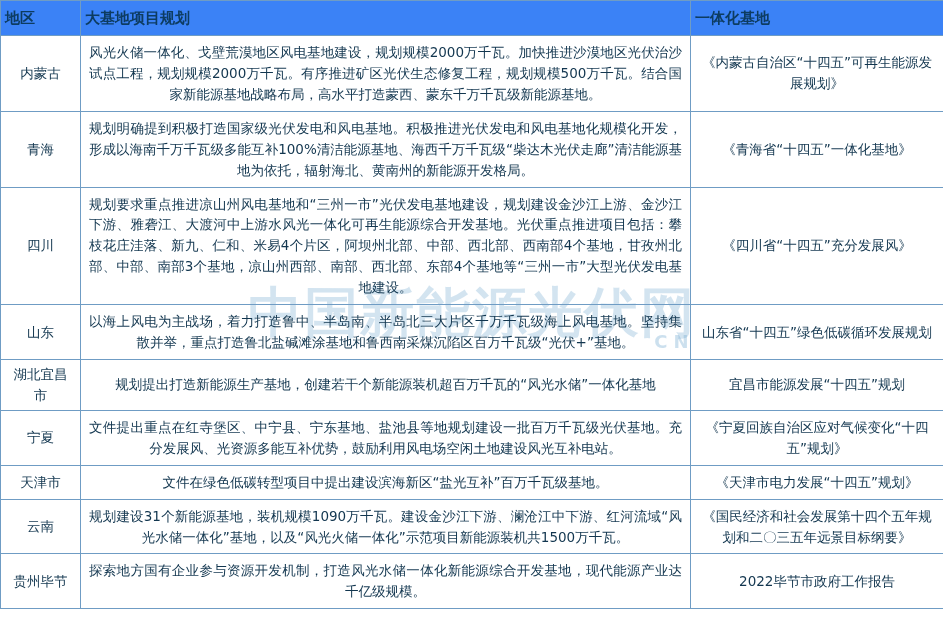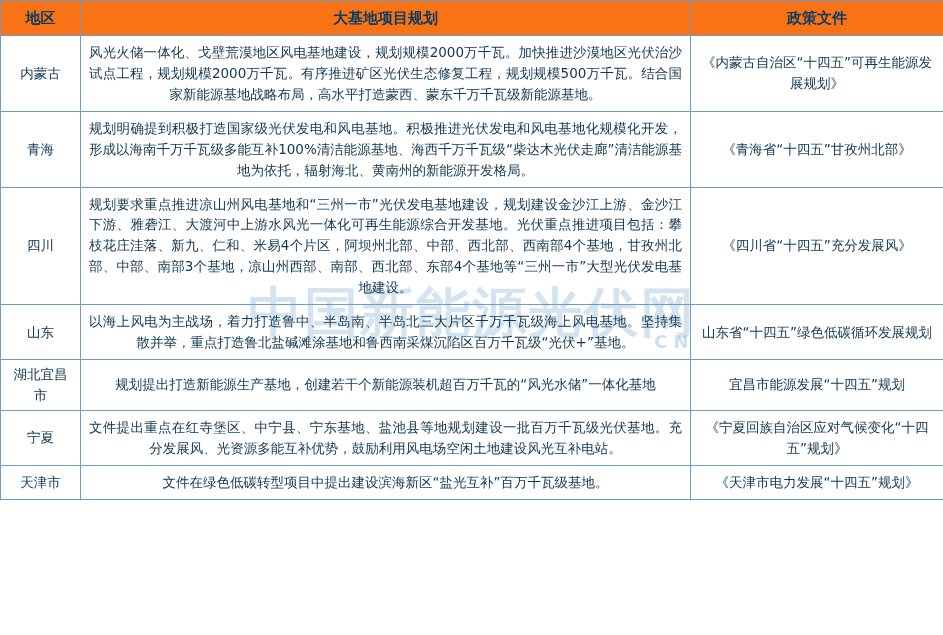--- a/index.html
+++ b/index.html
@@ -48,27 +48,27 @@
     border-collapse: collapse;
     width: 943px;
     table-layout: fixed;
     position: relative;
     z-index: 10;
   }
   col.c-region { width: 80px; }
   col.c-plan { width: 610px; }
   col.c-doc { width: 253px; }
   thead th {
-    background: #f97316;
+    background: #3b82f6;
     border: 1px solid #6f9cc4;
     color: #0d3c61;
     font-size: 15px;
     font-weight: bold;
     height: 30px;
-    text-align: center;
+    text-align: left;
     vertical-align: middle;
     padding: 2px 4px;
   }
   tbody td {
     border: 1px solid #6f9cc4;
     font-size: 13.5px;
     color: #12364f;
     padding: 6px 8px;
     vertical-align: middle;
     line-height: 1.55;
@@ -100,33 +100,33 @@
   <table>
     <colgroup>
       <col class="c-region">
       <col class="c-plan">
       <col class="c-doc">
     </colgroup>
     <thead>
       <tr>
         <th>地区</th>
         <th>大基地项目规划</th>
-        <th>政策文件</th>
+        <th>一体化基地</th>
       </tr>
     </thead>
     <tbody>
       <tr>
         <td class="region">内蒙古</td>
         <td class="plan">风光火储一体化、戈壁荒漠地区风电基地建设，规划规模2000万千瓦。加快推进沙漠地区光伏治沙试点工程，规划规模2000万千瓦。有序推进矿区光伏生态修复工程，规划规模500万千瓦。结合国家新能源基地战略布局，高水平打造蒙西、蒙东千万千瓦级新能源基地。</td>
         <td class="doc">《内蒙古自治区“十四五”可再生能源发展规划》</td>
       </tr>
       <tr>
         <td class="region">青海</td>
         <td class="plan">规划明确提到积极打造国家级光伏发电和风电基地。积极推进光伏发电和风电基地化规模化开发，形成以海南千万千瓦级多能互补100%清洁能源基地、海西千万千瓦级“柴达木光伏走廊”清洁能源基地为依托，辐射海北、黄南州的新能源开发格局。</td>
-        <td class="doc">《青海省“十四五”甘孜州北部》</td>
+        <td class="doc">《青海省“十四五”一体化基地》</td>
       </tr>
       <tr>
         <td class="region">四川</td>
         <td class="plan">规划要求重点推进凉山州风电基地和“三州一市”光伏发电基地建设，规划建设金沙江上游、金沙江下游、雅砻江、大渡河中上游水风光一体化可再生能源综合开发基地。光伏重点推进项目包括：攀枝花庄洼落、新九、仁和、米易4个片区，阿坝州北部、中部、西北部、西南部4个基地，甘孜州北部、中部、南部3个基地，凉山州西部、南部、西北部、东部4个基地等“三州一市”大型光伏发电基地建设。</td>
         <td class="doc">《四川省“十四五”充分发展风》</td>
       </tr>
       <tr>
         <td class="region">山东</td>
         <td class="plan">以海上风电为主战场，着力打造鲁中、半岛南、半岛北三大片区千万千瓦级海上风电基地。坚持集散并举，重点打造鲁北盐碱滩涂基地和鲁西南采煤沉陷区百万千瓦级“光伏+”基地。</td>
         <td class="doc">山东省“十四五”绿色低碳循环发展规划</td>
@@ -139,15 +139,25 @@
       <tr>
         <td class="region">宁夏</td>
         <td class="plan">文件提出重点在红寺堡区、中宁县、宁东基地、盐池县等地规划建设一批百万千瓦级光伏基地。充分发展风、光资源多能互补优势，鼓励利用风电场空闲土地建设风光互补电站。</td>
         <td class="doc">《宁夏回族自治区应对气候变化“十四五”规划》</td>
       </tr>
       <tr>
         <td class="region">天津市</td>
         <td class="plan">文件在绿色低碳转型项目中提出建设滨海新区“盐光互补”百万千瓦级基地。</td>
         <td class="doc">《天津市电力发展“十四五”规划》</td>
       </tr>
+      <tr>
+        <td class="region">云南</td>
+        <td class="plan">规划建设31个新能源基地，装机规模1090万千瓦。建设金沙江下游、澜沧江中下游、红河流域“风光水储一体化”基地，以及“风光火储一体化”示范项目新能源装机共1500万千瓦。</td>
+        <td class="doc">《国民经济和社会发展第十四个五年规划和二〇三五年远景目标纲要》</td>
+      </tr>
+      <tr>
+        <td class="region">贵州毕节</td>
+        <td class="plan">探索地方国有企业参与资源开发机制，打造风光水储一体化新能源综合开发基地，现代能源产业达千亿级规模。</td>
+        <td class="doc">2022毕节市政府工作报告</td>
+      </tr>
     </tbody>
   </table>
 </div>
 
 </body></html>

